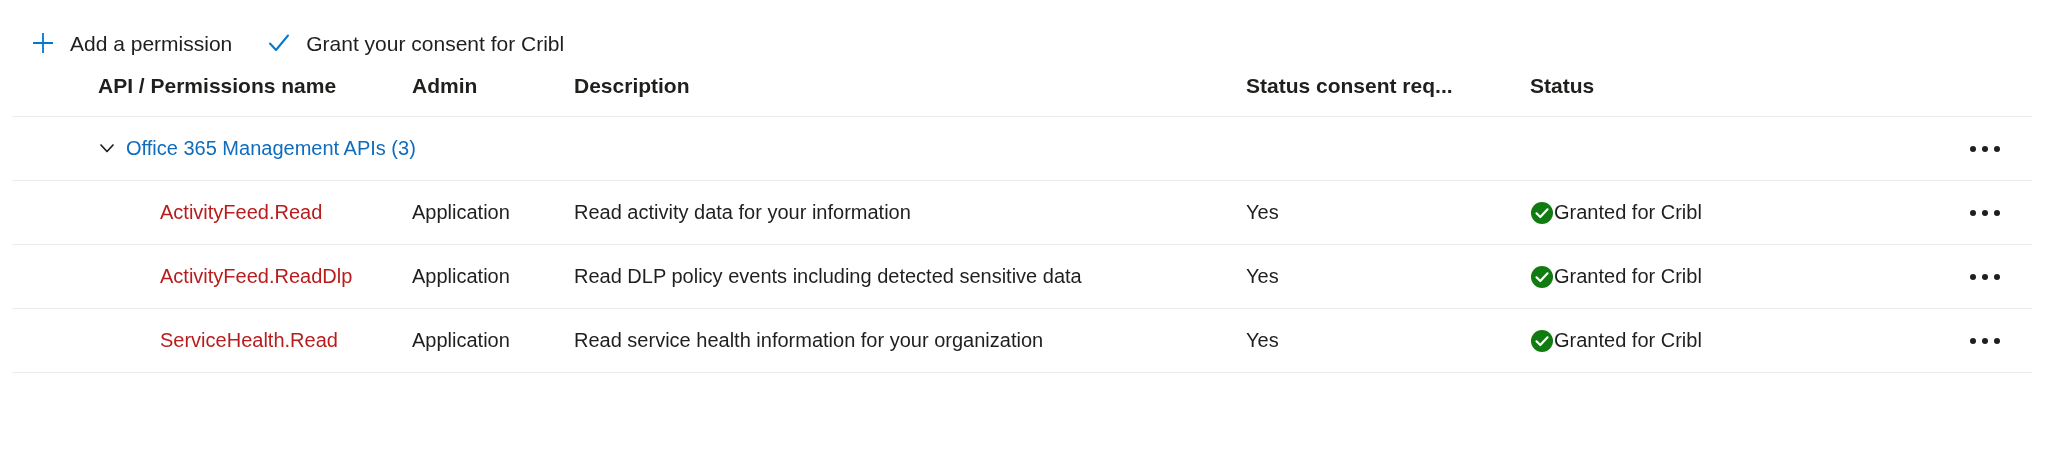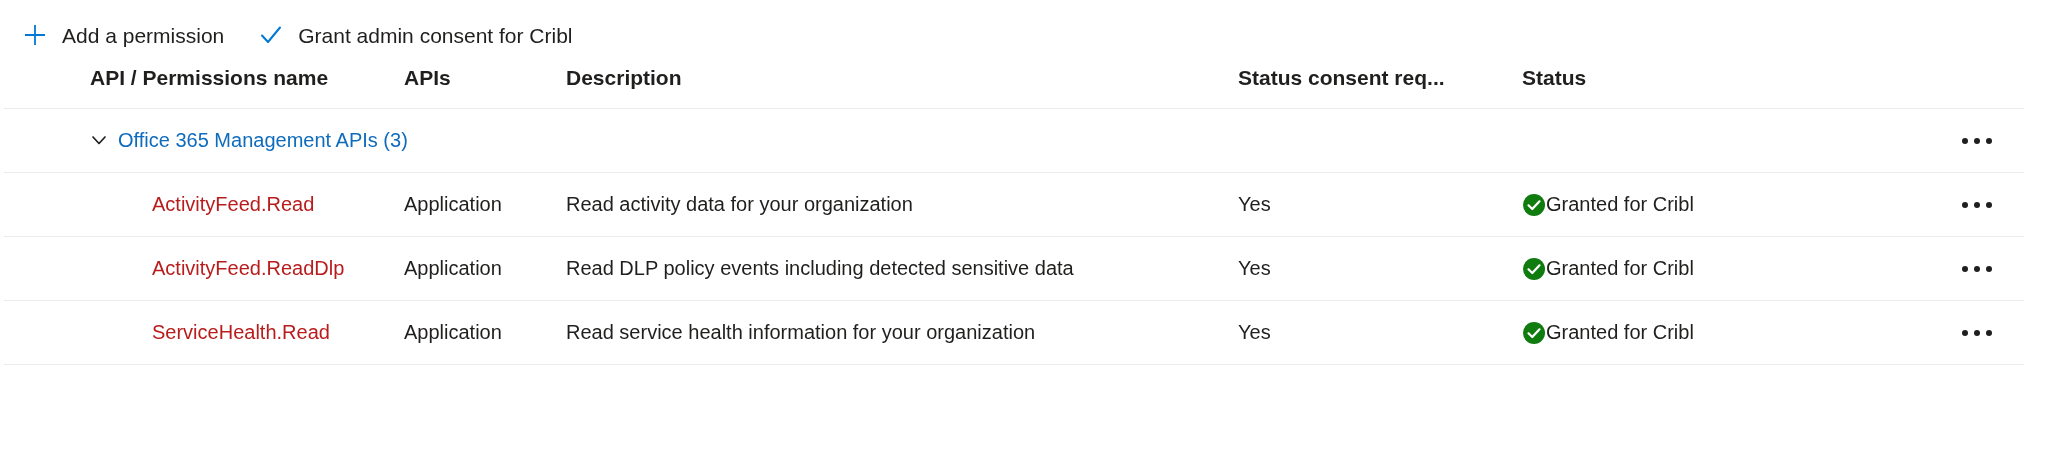--- a/index.html
+++ b/index.html
@@ -13,21 +13,21 @@
     font-family: "Liberation Sans", sans-serif;
     color: #201f1e;
     overflow: hidden;
   }
 
   .page {
     width: 2056px;
     height: 466px;
     position: relative;
     box-sizing: border-box;
-    padding: 4px;
+    padding: 12px;
   }
 
   
   .command-bar {
     display: flex;
     align-items: center;
     height: 62px;
     padding-left: 18px;
     gap: 34px;
   }
@@ -195,37 +195,37 @@
       </span>
       <span class="cmd-label">Add a permission</span>
     </div>
 
     <div class="cmd-item">
       <span class="cmd-icon">
         <svg width="26" height="26" viewBox="0 0 26 26" aria-hidden="true">
           <path d="M4 13.5 L10 20 L22 5.5" stroke="#0078d4" stroke-width="2" fill="none" stroke-linecap="round" stroke-linejoin="round"></path>
         </svg>
       </span>
-      <span class="cmd-label">Grant admin consent for Cribl</span>
+      <span class="cmd-label">Grant your consent for Cribl</span>
     </div>
   </div>
 
   <table class="perm-table">
     <colgroup>
       <col class="c-name">
       <col class="c-type">
       <col class="c-desc">
       <col class="c-admin">
       <col class="c-status">
       <col class="c-menu">
     </colgroup>
     <thead>
       <tr>
         <th class="th-name">API / Permissions name</th>
-        <th class="th-type">APIs</th>
+        <th class="th-type">Admin</th>
         <th class="th-desc">Description</th>
         <th class="th-admin">Status consent req...</th>
         <th class="th-status">Status</th>
         <th></th>
       </tr>
     </thead>
     <tbody>
 
       <tr>
         <td class="group-cell" colspan="5">
@@ -245,21 +245,21 @@
               <span></span>
             </span>
         </td>
       </tr>
 
       <tr>
         <td class="perm-name">
           <span class="perm-link">ActivityFeed.Read</span>
         </td>
         <td class="cell-type">Application</td>
-        <td class="cell-desc">Read activity data for your organization</td>
+        <td class="cell-desc">Read activity data for your information</td>
         <td class="cell-admin">Yes</td>
         <td class="status-cell">
           <div class="status-inner">
             <span class="status-icon">
               <svg width="24" height="24" viewBox="0 0 24 24" aria-hidden="true">
                 <circle cx="12" cy="12" r="11" fill="#107c10"></circle>
                 <path d="M6.5 12.3 L10.3 16 L17.5 8.3" stroke="#ffffff" stroke-width="2.2" fill="none" stroke-linecap="round" stroke-linejoin="round"></path>
               </svg>
             </span>
             <span class="status-text">Granted for Cribl</span>

